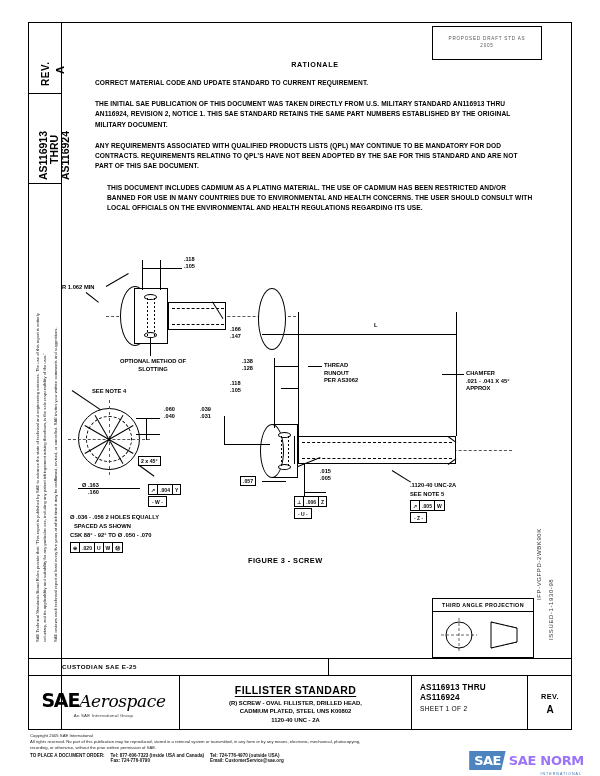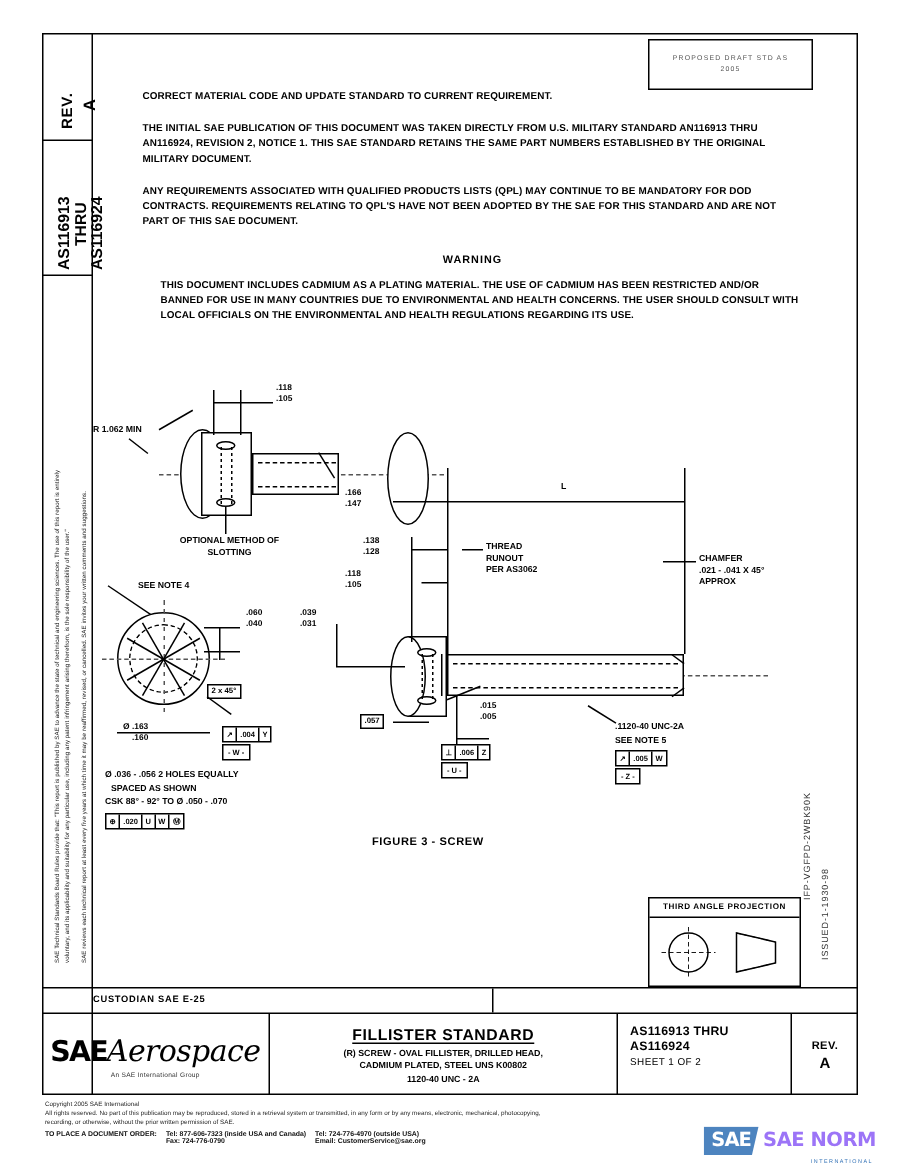--- a/index.html
+++ b/index.html
@@ -162,21 +162,21 @@
   .tb-num{left:384px;width:116px;padding:7px 0 0 8px;}
   .tb-rev{left:500px;width:44px;border-right:none;display:flex;flex-direction:column;align-items:center;justify-content:center;}
 
   .logo-wrap{display:flex;align-items:baseline;}
   .logo-sae{
     font-family:"DejaVu Sans", sans-serif;
     font-weight:bold;font-size:19px;letter-spacing:-1.2px;
   }
   .logo-aero{
     font-family:"DejaVu Serif", serif;
-    font-style:italic;font-size:20px;letter-spacing:-.4px;
+    font-style:italic;font-size:17px;letter-spacing:-.4px;
   }
   .logo-sub{font-size:4.4px;color:#333;margin-top:2px;letter-spacing:.2px;}
 
   .tb-as{
     font-size:10.5px;font-weight:bold;letter-spacing:.4px;
     text-decoration:underline;text-underline-offset:2px;margin-bottom:3px;
   }
   .tb-desc{font-size:5.9px;line-height:1.45;text-align:center;font-weight:bold;}
   .tb-n1{font-size:8.2px;font-weight:bold;letter-spacing:.2px;}
   .tb-n2{font-size:8.2px;font-weight:bold;letter-spacing:.2px;margin-top:1px;}
@@ -237,24 +237,24 @@
 
   <div class="rightcode">IFP-VGFPD-2WBK90K</div>
   <div class="rightcode2">ISSUED-1-1930-98</div>
 
   <div class="stamp">
     <div>PROPOSED DRAFT STD AS</div>
     <div>2005</div>
   </div>
 
   <div class="textblock">
+    <div class="ctr-head">RATIONALE</div>
     <div class="para">CORRECT MATERIAL CODE AND UPDATE STANDARD TO CURRENT REQUIREMENT.</div>
     <div class="para">THE INITIAL SAE PUBLICATION OF THIS DOCUMENT WAS TAKEN DIRECTLY  FROM U.S. MILITARY STANDARD AN116913 THRU AN116924,  REVISION 2, NOTICE 1. THIS SAE STANDARD RETAINS THE SAME PART NUMBERS  ESTABLISHED BY THE ORIGINAL MILITARY DOCUMENT.</div>
     <div class="para">ANY REQUIREMENTS ASSOCIATED WITH QUALIFIED PRODUCTS LISTS (QPL) MAY CONTINUE TO BE MANDATORY FOR DOD CONTRACTS. REQUIREMENTS RELATING TO QPL'S HAVE NOT BEEN ADOPTED BY THE SAE FOR THIS STANDARD AND ARE NOT PART OF THIS SAE DOCUMENT.</div>
-    <div class="ctr-head warn">WARNING</div>
     <div class="para indent lastp">THIS DOCUMENT INCLUDES CADMIUM AS A PLATING MATERIAL. THE USE OF CADMIUM HAS BEEN RESTRICTED AND/OR BANNED FOR USE IN MANY COUNTRIES DUE TO ENVIRONMENTAL AND HEALTH CONCERNS. THE USER SHOULD CONSULT WITH LOCAL OFFICIALS ON THE ENVIRONMENTAL  AND HEALTH REGULATIONS REGARDING  ITS USE.</div>
   </div>
 
   <div class="draw">
 
     <div class="centerline" style="left:44px;top:68px;width:190px;"></div>
 
     <div class="ellipse" style="left:58px;top:38px;width:30px;height:60px;"></div>
 
     <div class="screw-body" style="left:72px;top:40px;width:34px;height:56px;"></div>

